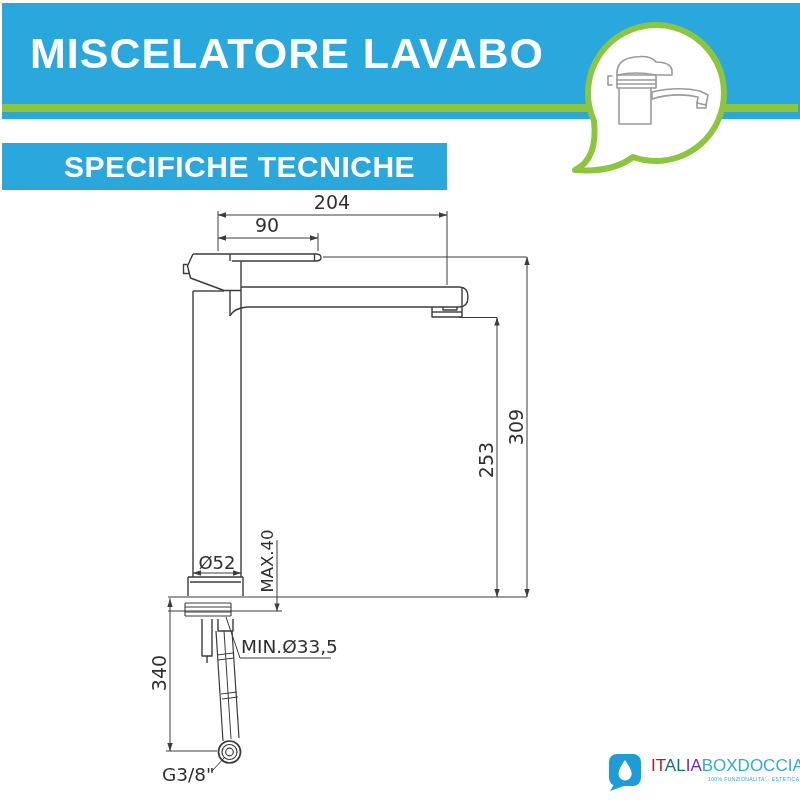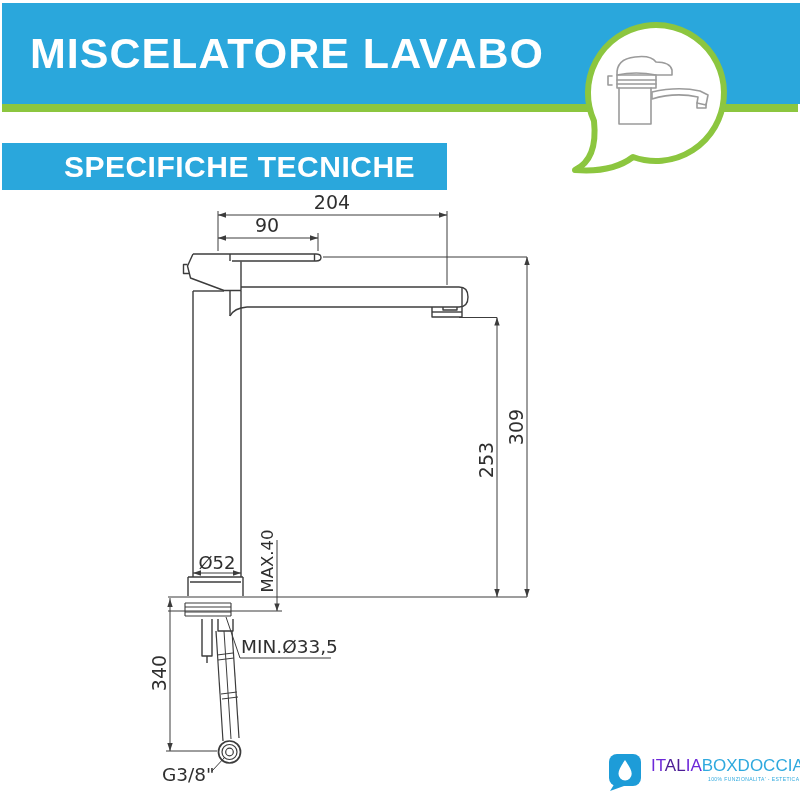--- a/index.html
+++ b/index.html
@@ -1,36 +1,36 @@
 <!DOCTYPE html>
 <html><head>
 <meta charset="utf-8">
 <style>
   html,body{margin:0;padding:0;background:#ffffff;}
   .page{position:relative;width:800px;height:800px;background:#ffffff;overflow:hidden;
         font-family:"Liberation Sans",sans-serif;}
   
-  .banner1{position:absolute;left:2px;top:3px;right:0;height:101px;background:#2aa7dc;}
+  .banner1{position:absolute;left:2px;top:3px;right:0;height:116px;background:#2aa7dc;}
   .banner1 .title-wrap{position:absolute;left:0;top:0;width:570px;height:101px;
         display:flex;align-items:center;justify-content:center;}
   .banner1 .title{color:#ffffff;font-size:43px;font-weight:bold;letter-spacing:1px;white-space:nowrap;}
   .accent-bar{position:absolute;left:2px;top:104px;right:2px;height:8px;background:#8cc63f;}
   .banner2{position:absolute;left:2px;top:143px;width:445px;height:47px;background:#2aa7dc;
         display:flex;align-items:center;justify-content:center;padding-left:30px;box-sizing:border-box;}
   .banner2 .title{color:#ffffff;font-size:30px;font-weight:bold;letter-spacing:0.5px;white-space:nowrap;}
   
   .bubble-svg{position:absolute;left:560px;top:12px;z-index:3;}
   
   .draw-svg{position:absolute;left:0;top:0;z-index:1;}
   .draw-svg text{font-family:"DejaVu Sans",sans-serif;fill:#2f2f2f;}
   
   .logo{position:absolute;left:608px;top:752px;display:flex;align-items:flex-start;z-index:2;}
   .logo-text{margin-left:7px;margin-top:4px;}
   .logo-row1{font-size:17px;letter-spacing:0px;white-space:nowrap;line-height:19px;}
-  .logo-row1 .g{color:#6d28d9;} .logo-row1 .b{color:#4c1d95;} .logo-row1 .r{color:#6d28d9;}
+  .logo-row1 .g{color:#b91c1c;} .logo-row1 .b{color:#0f766e;} .logo-row1 .r{color:#6d28d9;}
   .logo-row1 .box{color:#2fa9de;}
   .logo-tagline{font-size:5px;color:#2fa9de;letter-spacing:0.4px;margin-left:57px;margin-top:1px;white-space:nowrap;}
 </style>
 </head>
 <body>
 
 <div class="page">
 
   <div class="banner1">
     <div class="title-wrap">

